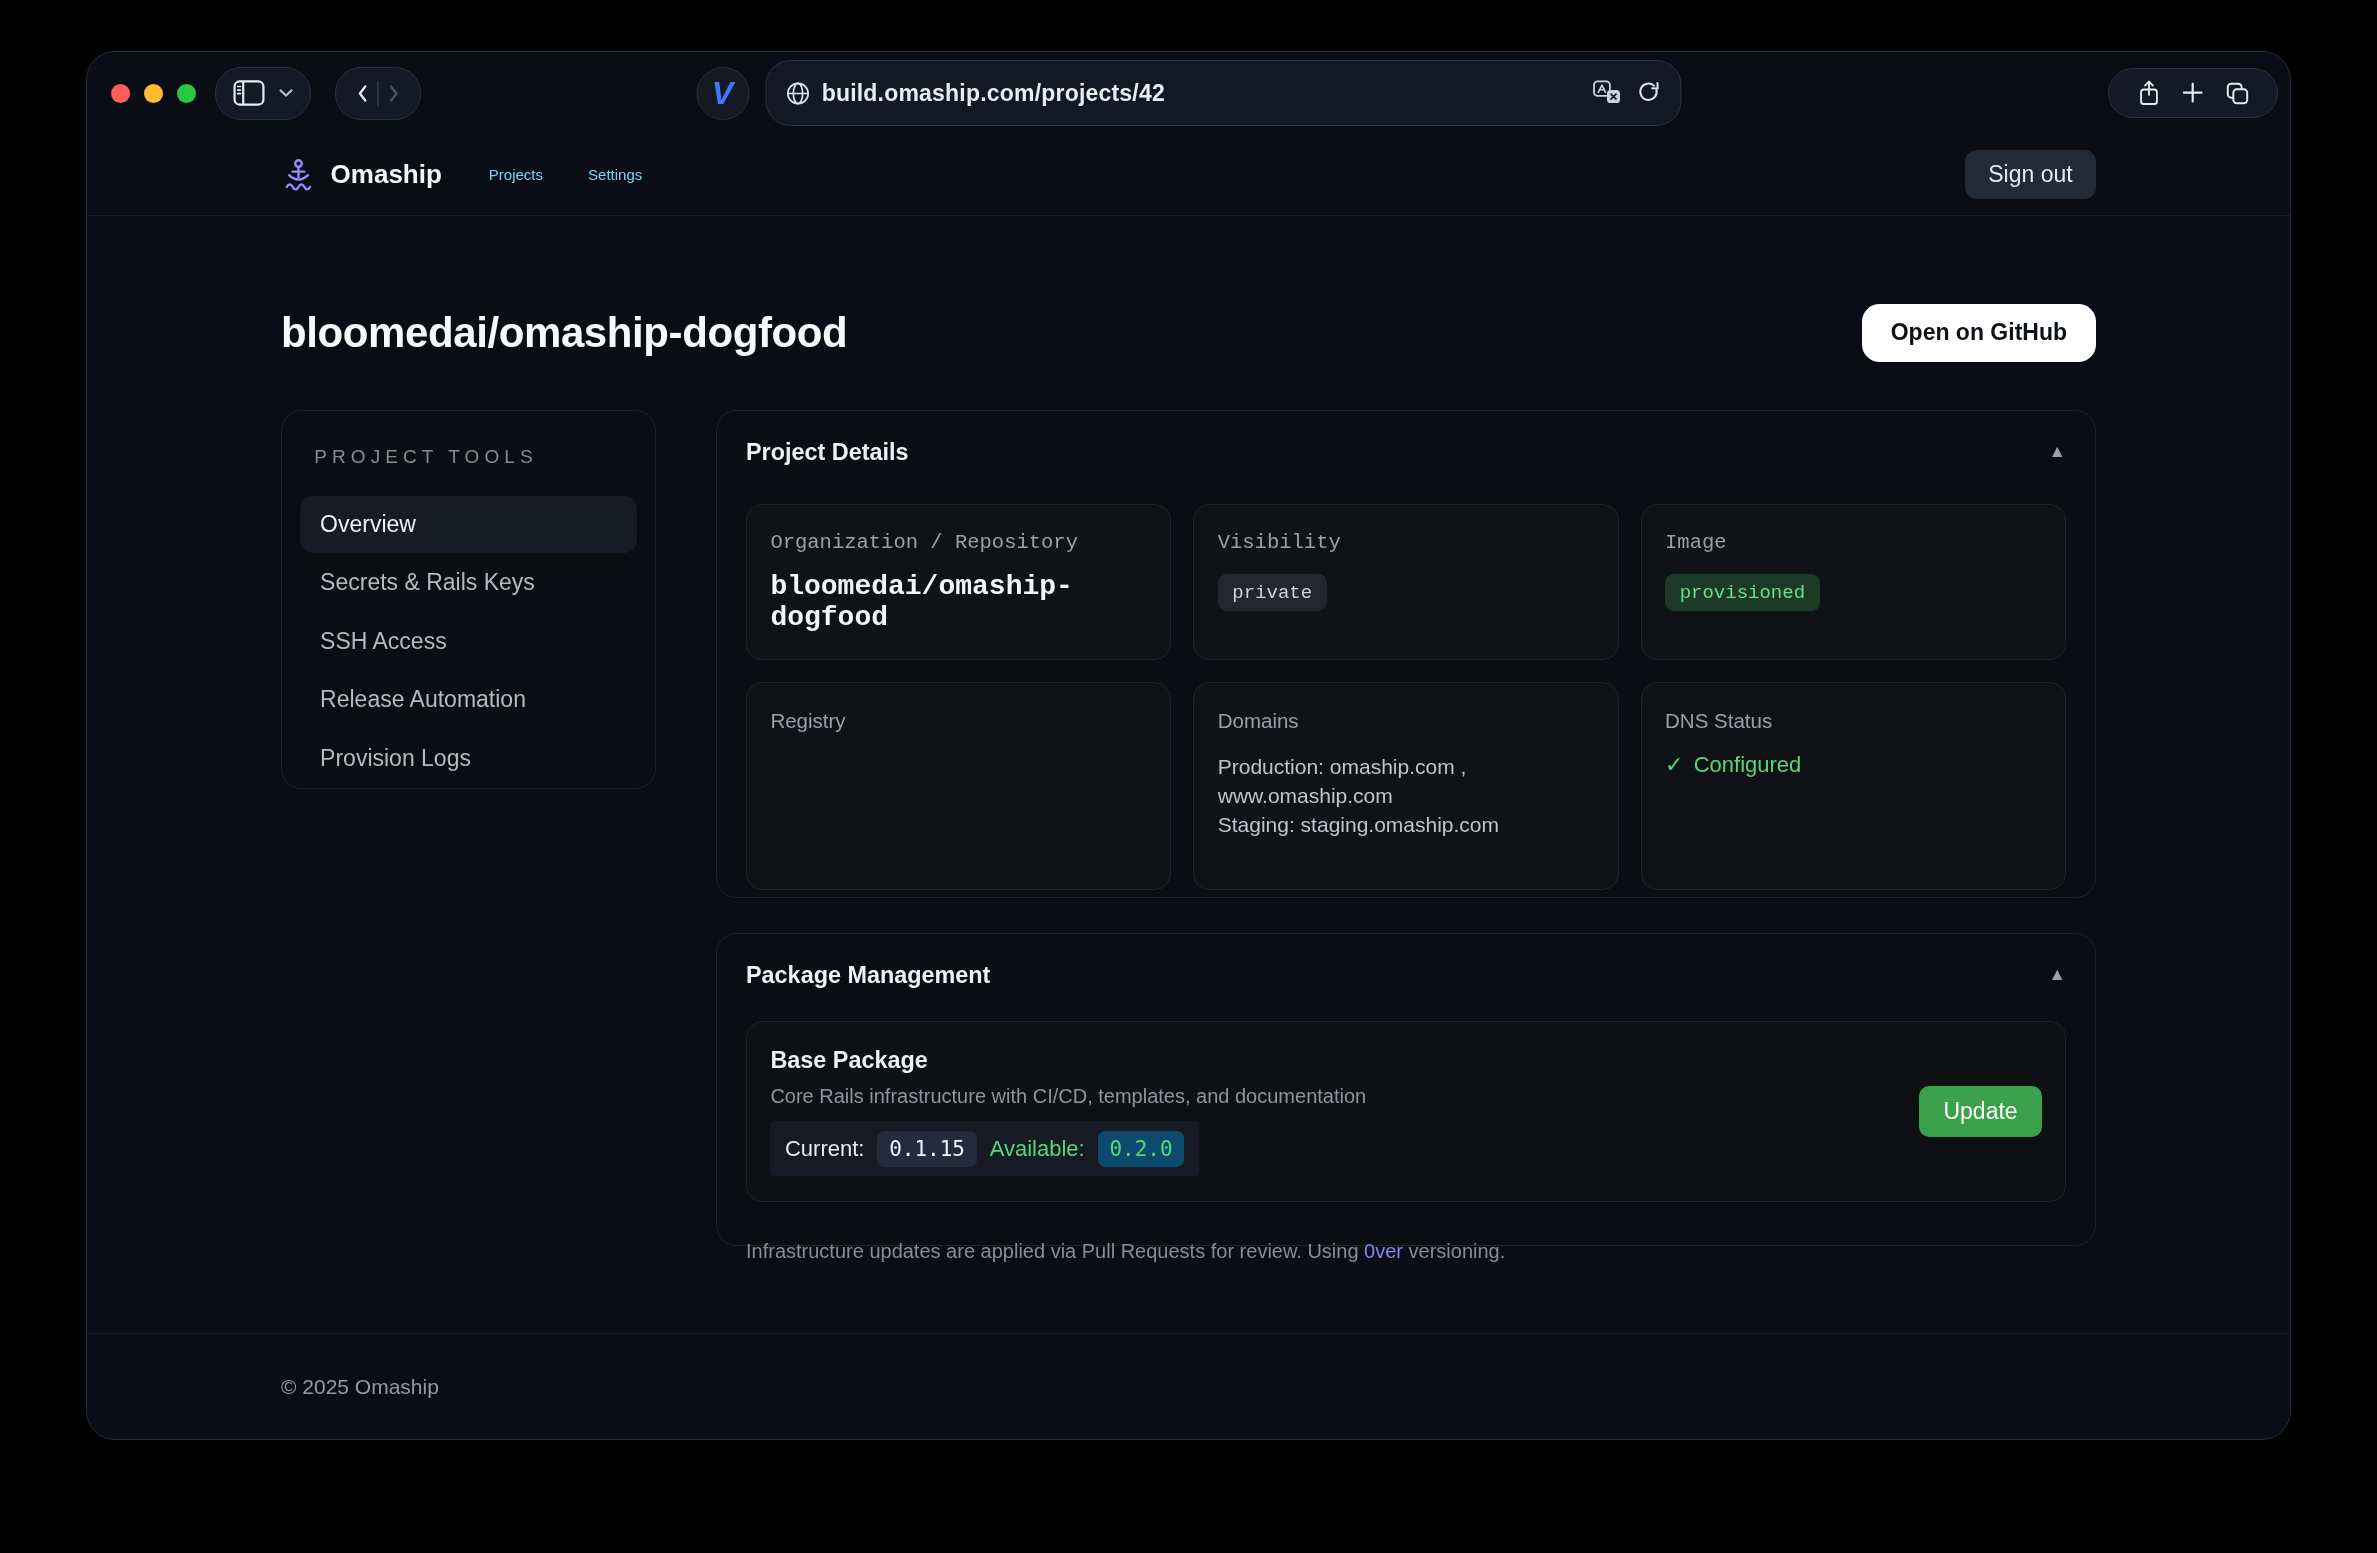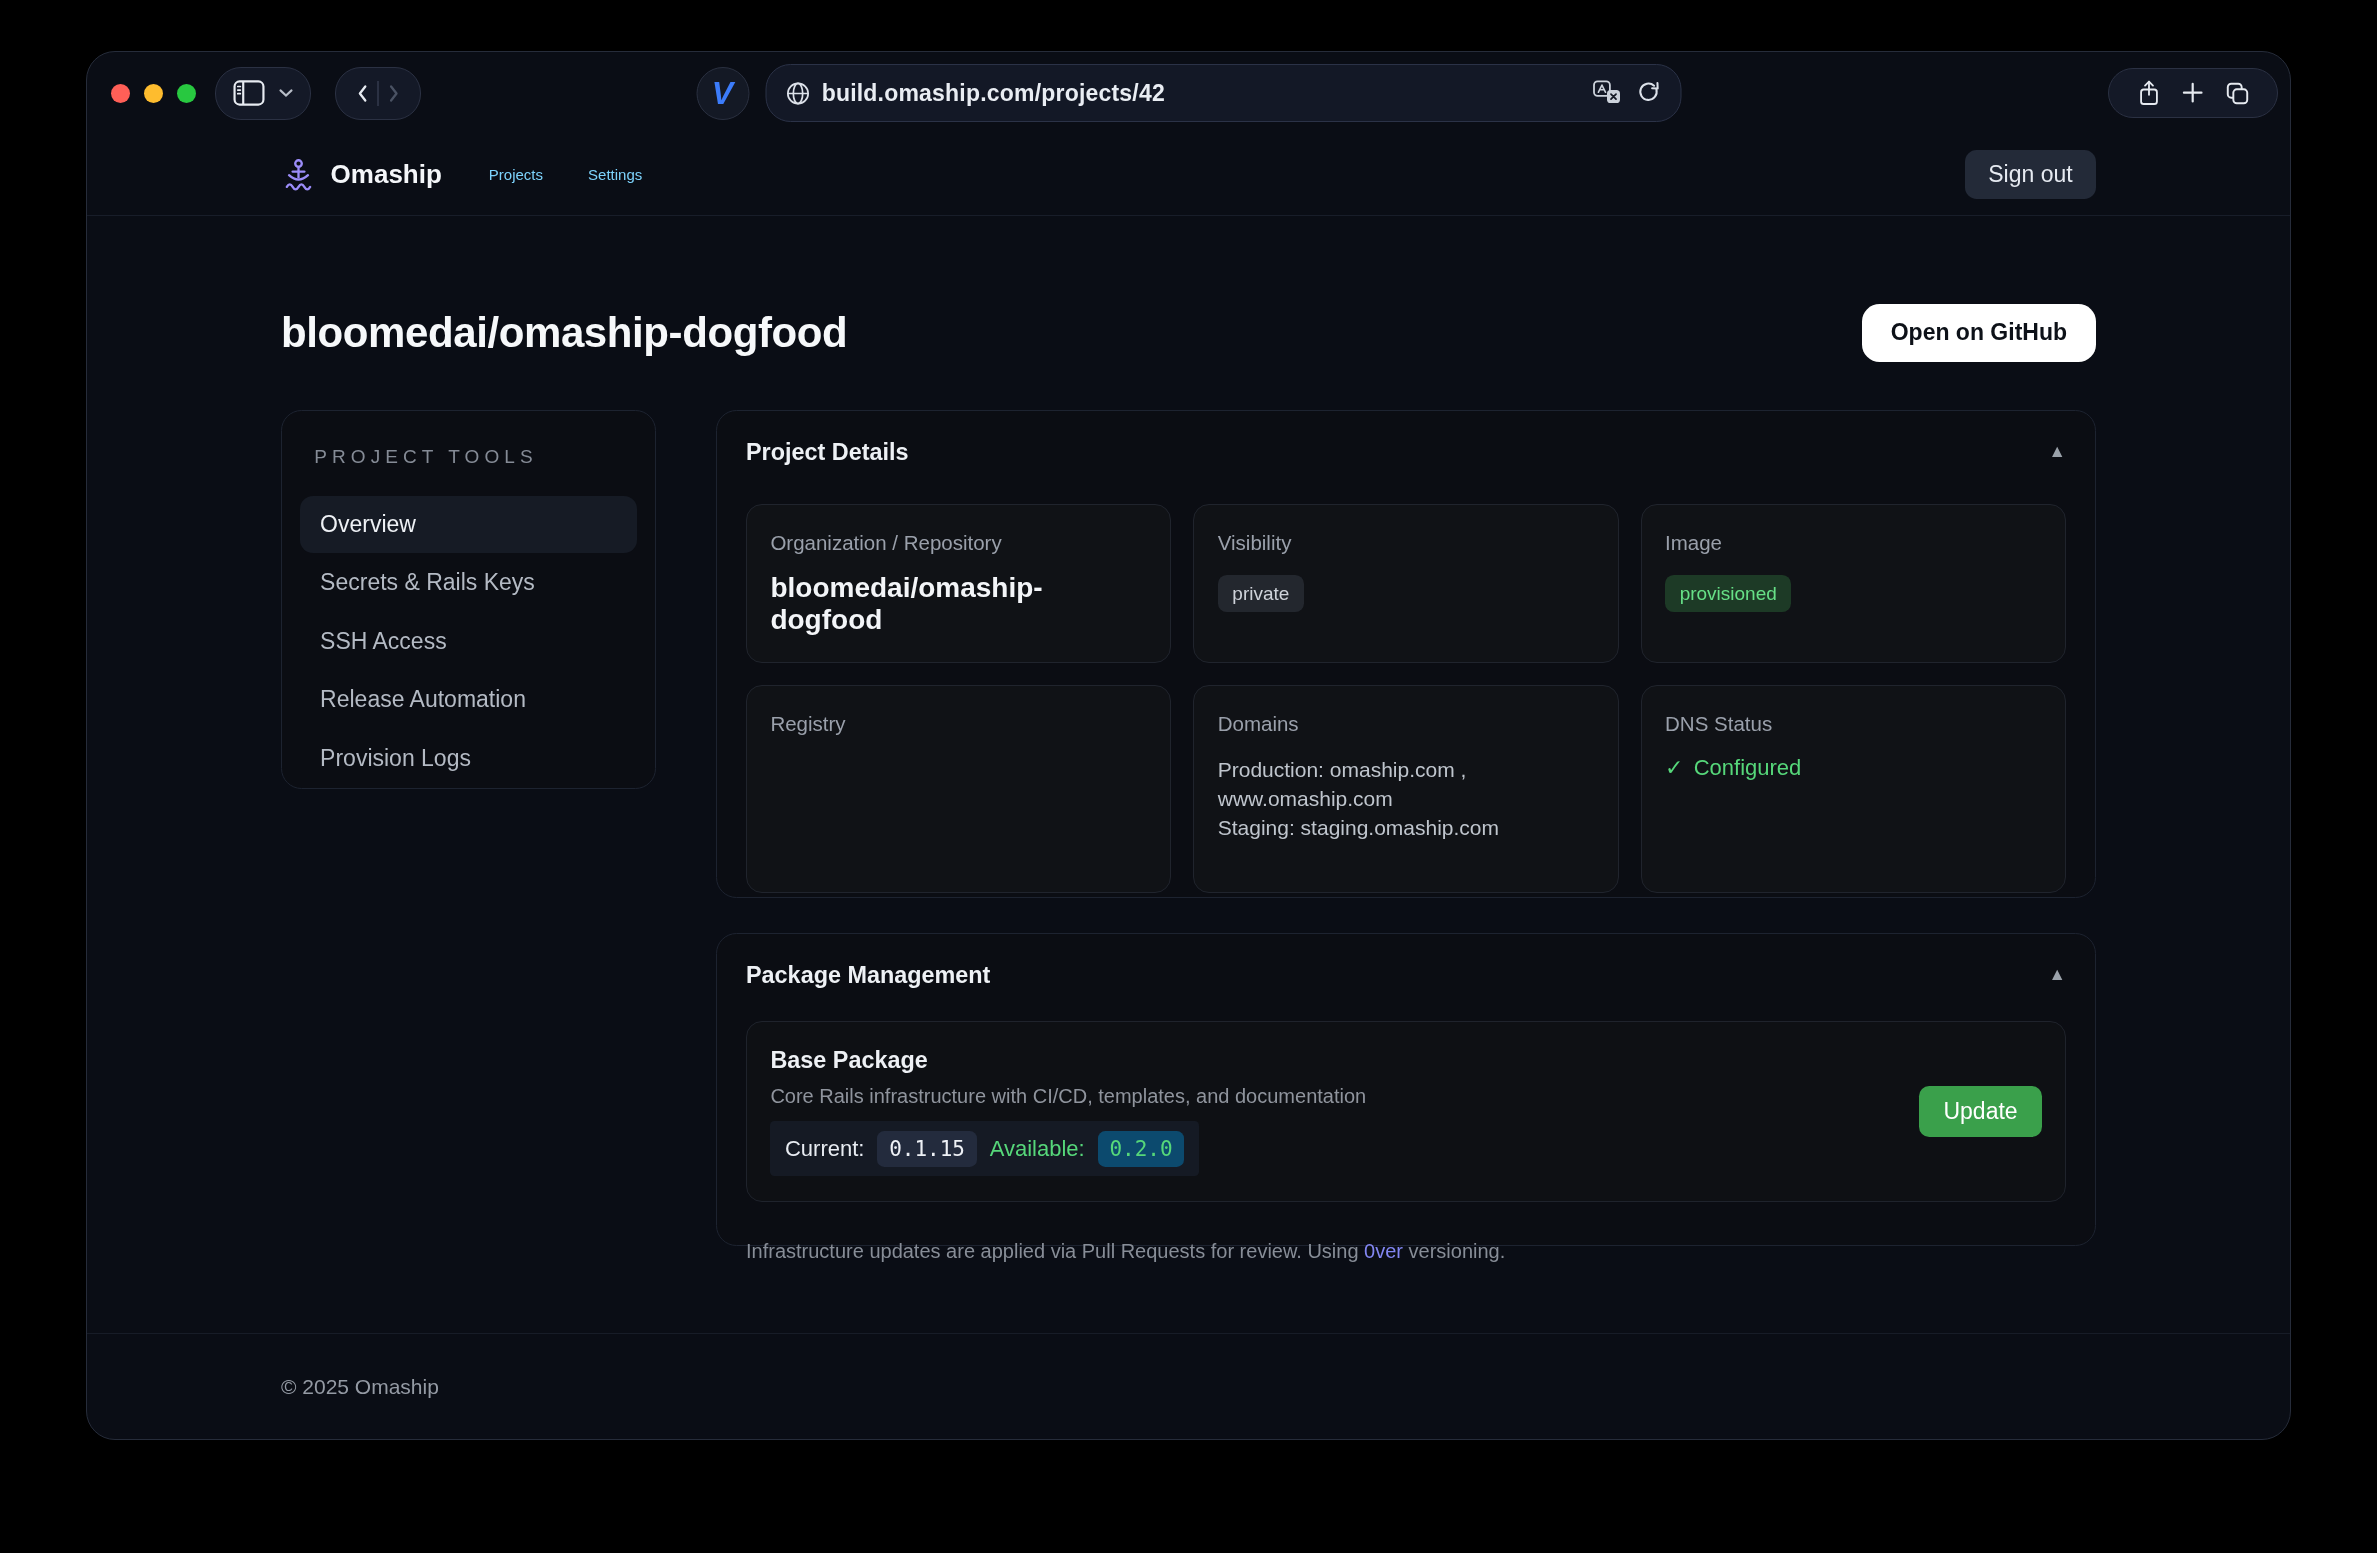--- a/index.html
+++ b/index.html
@@ -22,21 +22,21 @@
   .pill{height:53px;background:#141927;border:1.5px solid #2b3143;border-radius:26px;
     display:flex;align-items:center;justify-content:center;gap:13px;}
   .pill.sb{width:96px;margin-left:19px;}
   .pill.navp{width:86px;margin-left:24px;gap:0;}
   .navdiv{width:1.5px;height:25px;background:#2b3143;margin:0 8.8px;}
   .chrome-center{position:absolute;left:50%;top:50%;transform:translate(-50%,-50%);
     display:flex;align-items:center;gap:16px;}
   .favicon{width:53px;height:53px;border-radius:50%;background:#141925;border:1.5px solid #2a3040;
     display:flex;align-items:center;justify-content:center;
     color:var(--favicon-blue);font-weight:800;font-style:italic;font-size:32px;}
-  .urlbar{width:916px;height:58px;background:#131826;border:1.5px solid #2b3247;border-radius:25px;
+  .urlbar{width:916px;height:66px;background:#131826;border:1.5px solid #2b3247;border-radius:25px;
     display:flex;align-items:center;padding:8px 19px;gap:11.7px;}
   .url{color:#e9edf3;font-size:23px;font-weight:600;letter-spacing:0.2px;flex:1;white-space:nowrap;overflow:hidden;}
   .url-actions{display:flex;align-items:center;gap:14.6px;}
   .pill.right{position:absolute;right:11.7px;top:50%;transform:translateY(-50%);width:170px;height:50px;gap:20.5px;}
   .icon-btn{display:flex;align-items:center;justify-content:center;cursor:default;}
   
   .nav{height:82px;flex:none;border-bottom:1.5px solid #181d29;display:flex;align-items:center;}
   .container{width:1815px;margin:0 auto;}
   .nav .container{display:flex;align-items:center;}
   .brand{display:flex;align-items:center;gap:14.6px;}
@@ -61,21 +61,21 @@
   .side-item.active{background:#161b25;color:#eef1f5;}
   
   .main-col{flex:1;display:flex;flex-direction:column;}
   .bigpanel{padding:28px 29px;}
   .panel-head{display:flex;align-items:center;justify-content:space-between;}
   .panel-title{color:#eef1f5;font-size:23.4px;font-weight:600;}
   .collapse{color:#9aa1aa;font-size:17.6px;line-height:1;}
   .pd{height:488px;}
   .cards{display:grid;grid-template-columns:repeat(3,1fr);gap:22px;margin-top:38px;}
   .card{background:#101216;border:1.5px solid #20242d;border-radius:16px;padding:26px 23.4px;}
-  .card.r1{min-height:129px;} .card.r2{min-height:208px;}
+  .card.r1{min-height:129px;font-family:Liberation Mono, monospace;} .card.r2{min-height:208px;}
   .card-label{color:#9aa0ab;font-size:20.5px;}
   .card-value{color:#f3f5f8;font-size:28px;font-weight:700;margin-top:17.6px;word-wrap:break-word;}
   .badge{display:inline-block;margin-top:20.5px;font-size:19px;padding:7.3px 14.6px;border-radius:8.8px;}
   .badge.gray{background:#23272e;color:#cfd3da;}
   .badge.green{background:var(--badge-green-bg);color:var(--badge-green-text);}
   .card-lines{margin-top:19px;color:#bfc5cd;font-size:21px;line-height:29px;word-wrap:break-word;}
   .dns-line{margin-top:19px;color:var(--green-text);font-size:22px;display:flex;align-items:center;gap:10.2px;}
   .dns-check{font-size:22px;}
   
   .pm{height:313px;margin-top:35px;}

